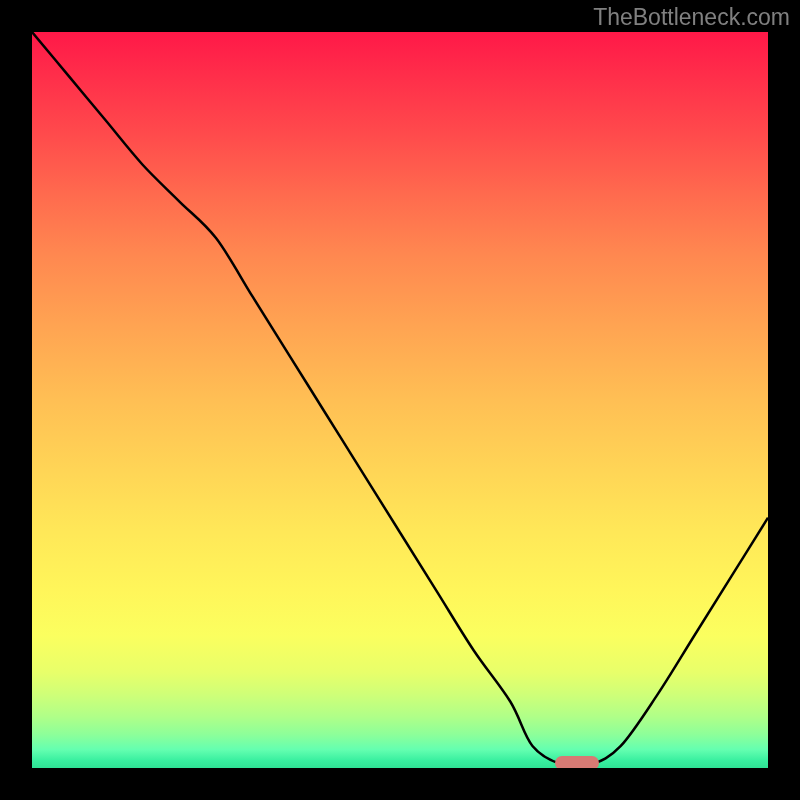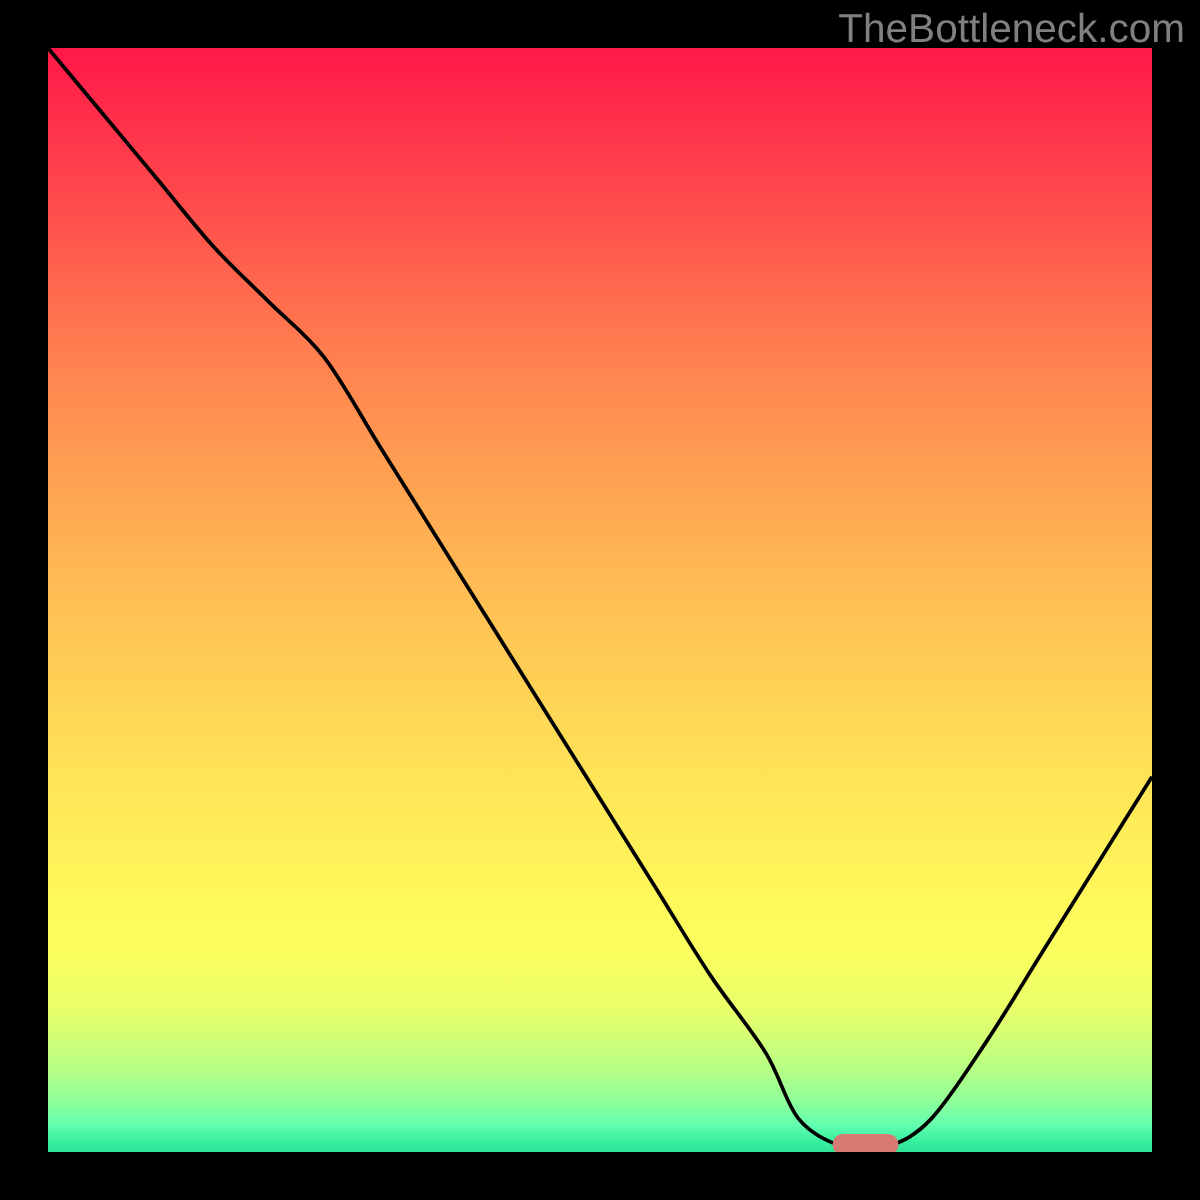--- a/index.html
+++ b/index.html
@@ -10,21 +10,21 @@
     background: #000;
     position: relative;
     overflow: hidden;
   }
   .watermark {
     position: absolute;
     top: 4px;
     right: 10px;
     color: #808080;
     font-family: Arial, sans-serif;
-    font-size: 27px;
+    font-size: 23px;
     z-index: 10;
     text-align: right;
   }
   .plot-area {
     position: absolute;
     left: 32px;
     top: 32px;
     width: 736px;
     height: 736px;
     overflow: hidden;

